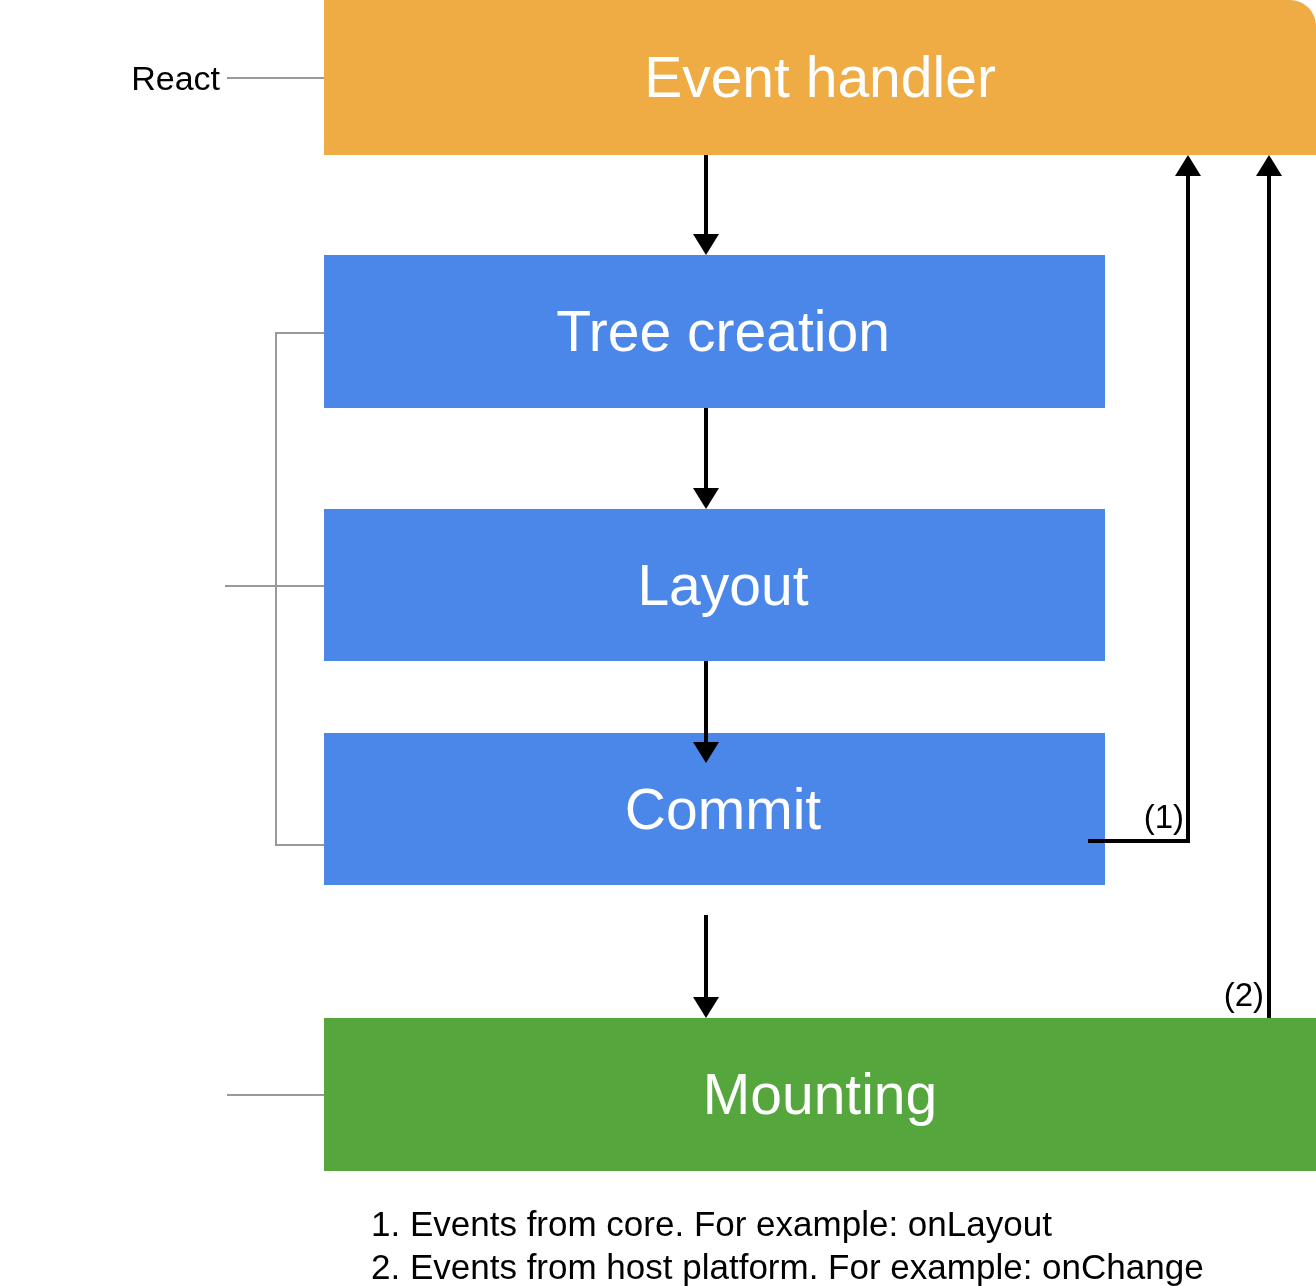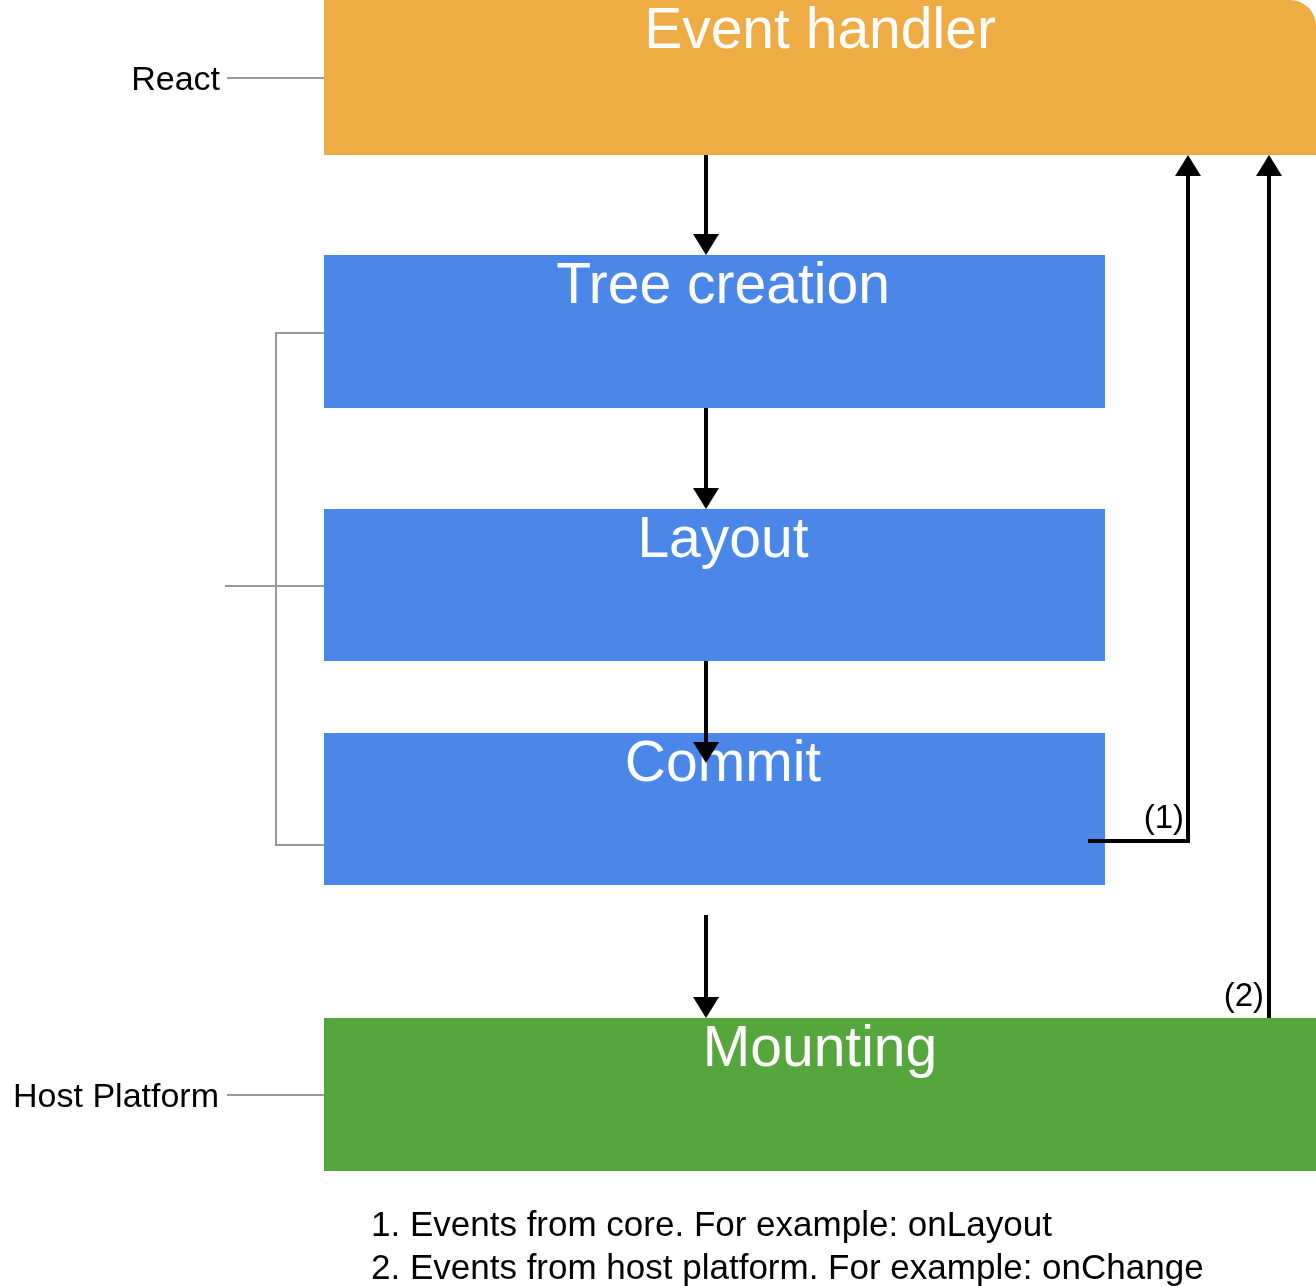--- a/index.html
+++ b/index.html
@@ -8,21 +8,21 @@
     width: 1316px;
     height: 1286px;
     background: #ffffff;
     font-family: "Liberation Sans", "DejaVu Sans", sans-serif;
     overflow: hidden;
     border-radius: 26px;
   }
   .box {
     position: absolute;
     display: flex;
-    align-items: flex-start;
+    align-items: center;
     justify-content: center;
     color: #ffffff;
     font-size: 57px;
     line-height: 1;
     white-space: nowrap;
   }
   .box-orange { background: var(--orange, #F0AC44); }
   .box-blue   { background: var(--blue,   #4A87E8); padding-left: 17px; }
   .box-green  { background: var(--green,  #55A63C); }
 
@@ -110,21 +110,20 @@
     color: #000000;
     white-space: nowrap;
   }
 </style>
 </head>
 <body>
 
 <div class="canvas">
 
   <div class="side-label" id="label-react">React</div>
-  <div class="side-label" id="label-host-platform">Host Platform</div>
 
   <div class="gray-line" id="conn-react"></div>
   <div class="gray-line" id="conn-fabric"></div>
   <div class="gray-line" id="conn-host"></div>
 
   <div class="gray-line" id="bracket-vertical"></div>
   <div class="gray-line" id="bracket-top-horiz"></div>
   <div class="gray-line" id="bracket-bottom-horiz"></div>
 
   <div class="box box-orange" id="box-event-handler">

